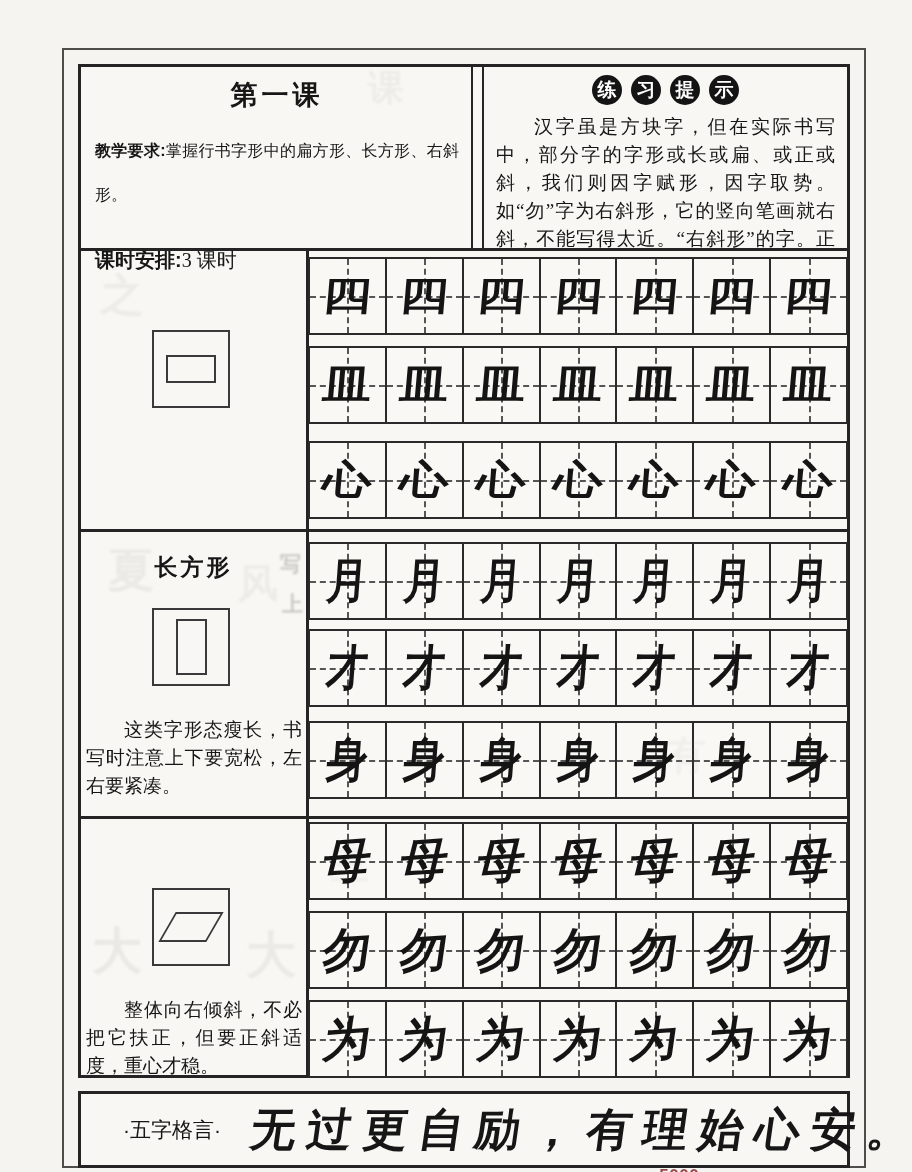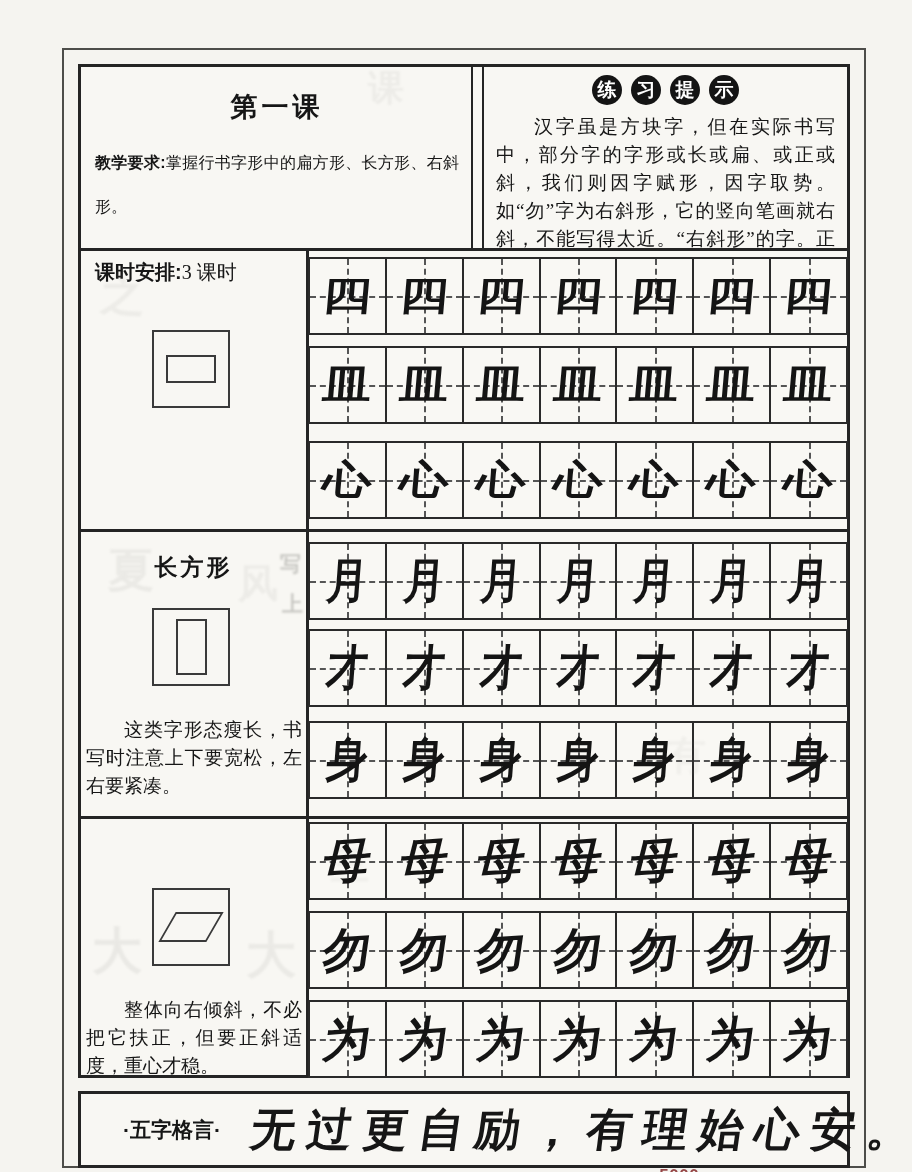--- a/index.html
+++ b/index.html
@@ -9,21 +9,21 @@
   
   .outer-frame{position:absolute;left:62px;top:48px;width:800px;height:1116px;border:2px solid #4d4d4a;background:transparent;}
   .main-frame{position:absolute;left:78px;top:64px;width:772px;height:1014px;border:3px solid #242424;box-sizing:border-box;background:#f8f7f3;}
   .motto-box{position:absolute;left:78px;top:1091px;width:772px;height:77px;border:3px solid #242424;box-sizing:border-box;background:#f8f7f3;display:flex;align-items:center;}
 
   
   .header{position:absolute;left:81px;top:67px;width:766px;height:181px;display:flex;}
   .header-left{width:392px;border-right:2px solid #242424;box-sizing:border-box;padding:6px 12px 0 14px;}
   .header-gap{width:9px;}
   .header-right{flex:1;border-left:2px solid #242424;box-sizing:border-box;padding:8px 10px 0 10px;}
-  .lesson-title{text-align:center;font-size:27px;font-weight:700;letter-spacing:4px;margin-top:16px;}
+  .lesson-title{text-align:center;font-size:27px;font-weight:700;letter-spacing:4px;margin-top:4px;}
   .req-block{margin-top:16px;font-size:16px;line-height:44px;text-align:justify;}
   .req-label,.sched-label{font-weight:700;text-align:right;}
   .req-text,.sched-text,.tips-para,.sec-desc,.pchar,.motto-text,.ghost{font-family:"Liberation Serif","DejaVu Serif",serif;}
   .sched-block{margin-top:30px;font-size:20px;}
   .badges{display:flex;justify-content:center;gap:9px;margin-bottom:8px;}
   .badge{width:30px;height:30px;border-radius:50%;background:#141414;color:#ffffff;display:flex;align-items:center;justify-content:center;font-size:19px;font-weight:700;}
   .tips-para{font-size:19px;line-height:28px;text-indent:2em;text-align:justify;margin:0 2px;}
 
   
   .h-divider,.v-divider{position:absolute;background:#242424;}
@@ -45,21 +45,21 @@
   .cell{position:relative;flex:1;border-right:2px solid #2a2a2a;}
   .cell:last-child{border-right:none;}
   .cell::before{content:"";position:absolute;left:0;right:0;top:50%;border-top:2px dashed #555;}
   .cell::after{content:"";position:absolute;top:0;bottom:0;left:50%;border-left:2px dashed #555;}
   .pchar{position:absolute;inset:0;display:flex;align-items:center;justify-content:center;font-size:47px;font-weight:700;color:#141414;z-index:2;}
   .s-flat .pchar{transform:scale(1.04,0.84) skewX(-4deg);}
   .s-tall .pchar{transform:scale(0.88,1.02) skewX(-5deg);}
   .s-slant .pchar{transform:skewX(-12deg) rotate(-4deg);}
 
   
-  .motto-label{margin-left:42px;font-size:21px;font-weight:700;white-space:nowrap;font-family:"Liberation Sans",sans-serif;}
+  .motto-label{margin-left:42px;font-size:21px;font-weight:400;white-space:nowrap;font-family:"Liberation Sans",sans-serif;}
   .motto-text{margin-left:30px;font-size:45px;font-weight:600;letter-spacing:11px;white-space:nowrap;transform:skewX(-8deg);}
 
   
   .watermark{position:absolute;left:589px;top:1129px;font-size:17px;font-weight:700;opacity:0.8;z-index:6;letter-spacing:0.5px;}
   .ghost{position:absolute;color:#8d8d88;filter:blur(1px);font-weight:600;z-index:1;pointer-events:none;}
 </style>
 </head>
 <body>
 
 <div class="page">

